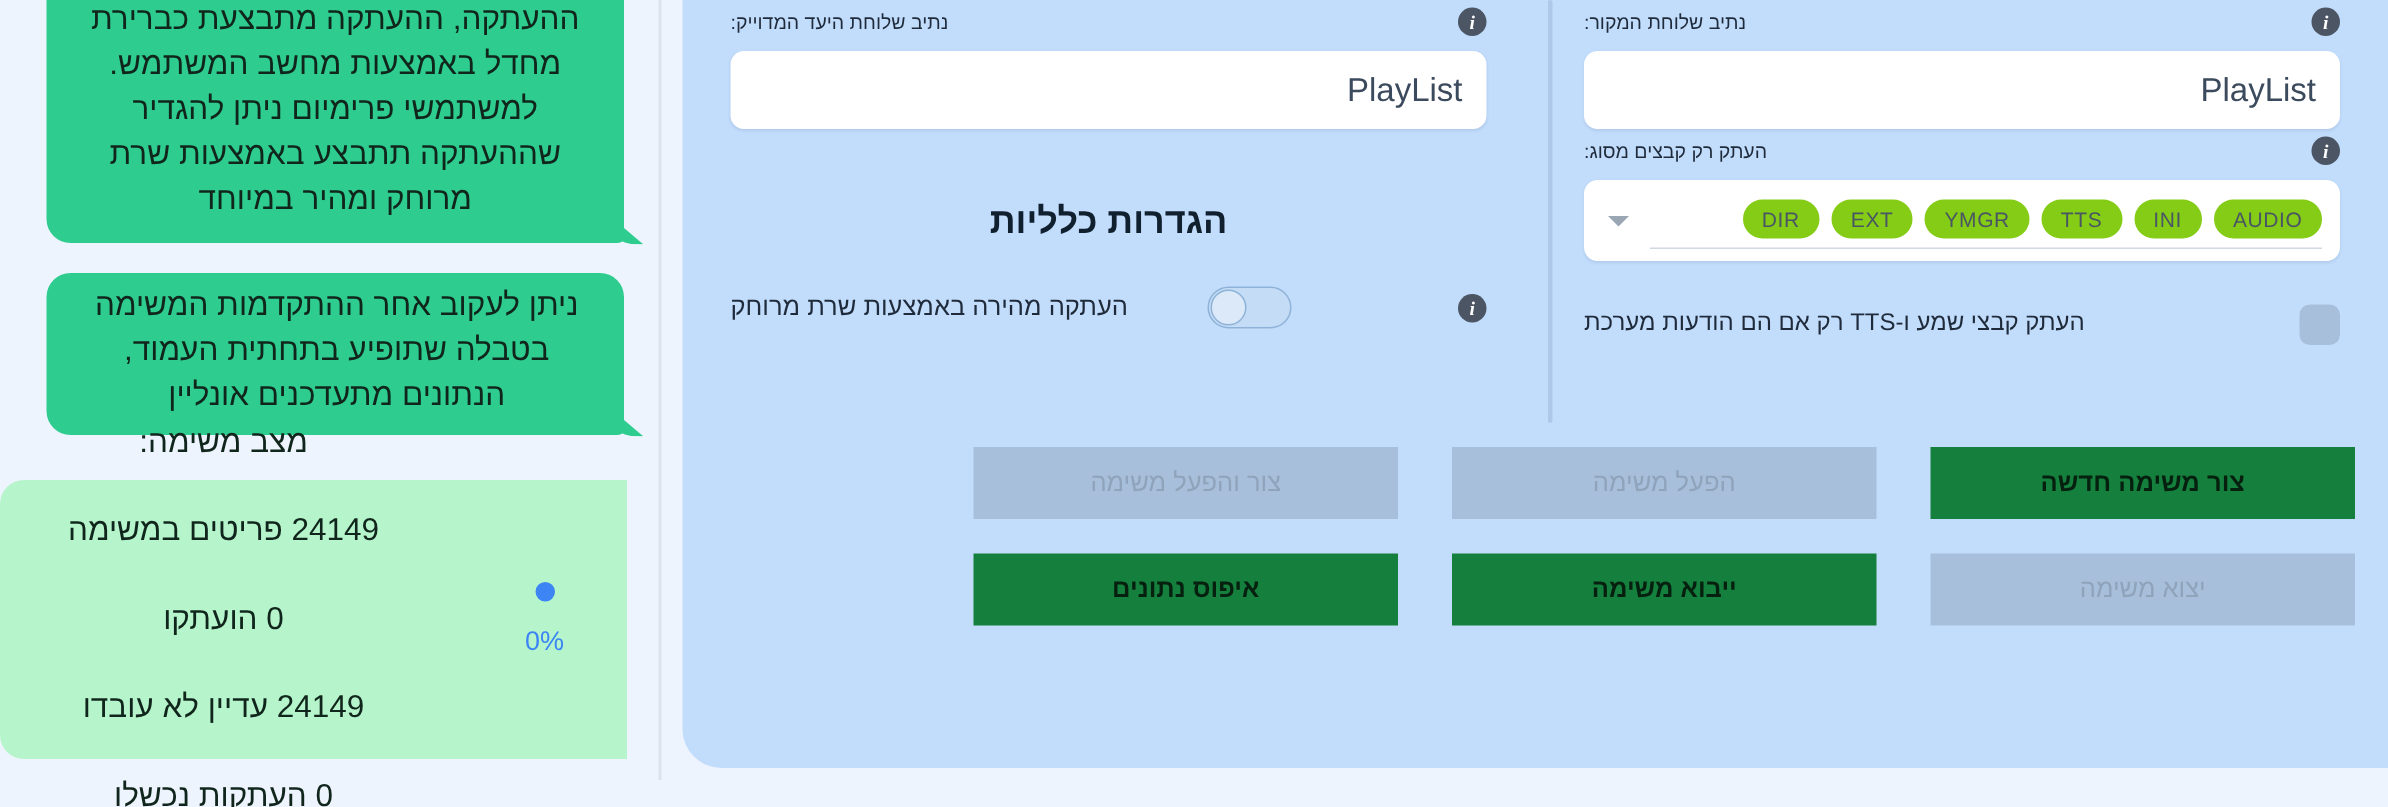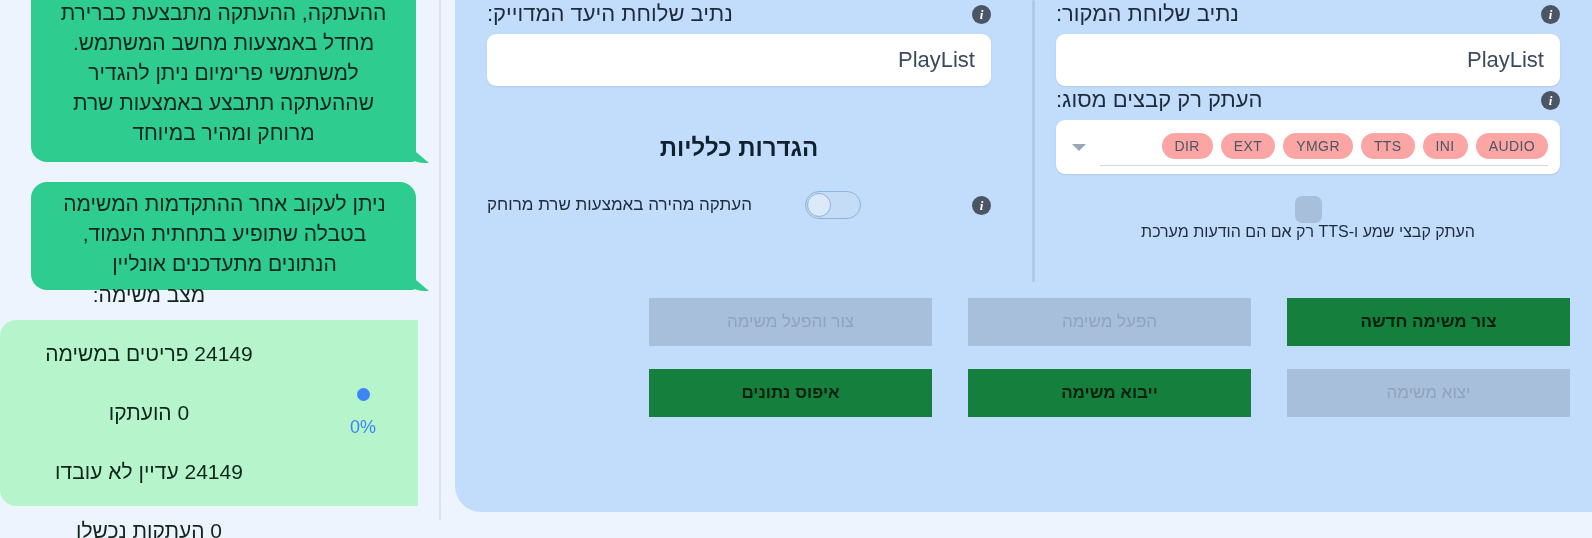--- a/index.html
+++ b/index.html
@@ -172,21 +172,21 @@
 
   .field-row {
     display: flex;
     flex-direction: row;
     align-items: center;
     justify-content: space-between;
     height: 28px;
     padding: 0 18px 0 18px;
   }
   .field-label {
-    font-size: 22px;
+    font-size: 13px;
     color: #1f2b3a;
     direction: rtl;
     white-space: nowrap;
   }
 
   .info-icon {
     width: 19px;
     height: 19px;
     border-radius: 50%;
     background: #4b5563;
@@ -237,21 +237,21 @@
     display: flex;
     flex-direction: row;
     align-items: center;
     justify-content: flex-start;
     gap: 8px;
     height: 38px;
     border-bottom: 1px solid #cfd8e3;
     padding-bottom: 2px;
   }
   .chip {
-    background: #fca5a5;
+    background: #84cc16;
     border-radius: 13px;
     height: 26px;
     padding: 0 13px;
     display: flex;
     align-items: center;
     font-size: 14px;
     color: #4a5663;
     letter-spacing: 0.4px;
     font-family: "Liberation Sans", sans-serif;
     white-space: nowrap;
@@ -263,21 +263,21 @@
     border-right: 7px solid transparent;
     border-top: 7px solid #9aa6b4;
     margin-right: 14px;
     margin-left: 6px;
     flex: 0 0 auto;
   }
 
   
   #checkbox-row {
     display: flex;
-    flex-direction: column;
+    flex-direction: row;
     align-items: center;
     justify-content: space-between;
     padding: 0 18px;
     margin-top: 22px;
     height: 40px;
   }
   #audio-checkbox {
     width: 27px;
     height: 27px;
     border-radius: 7px;

